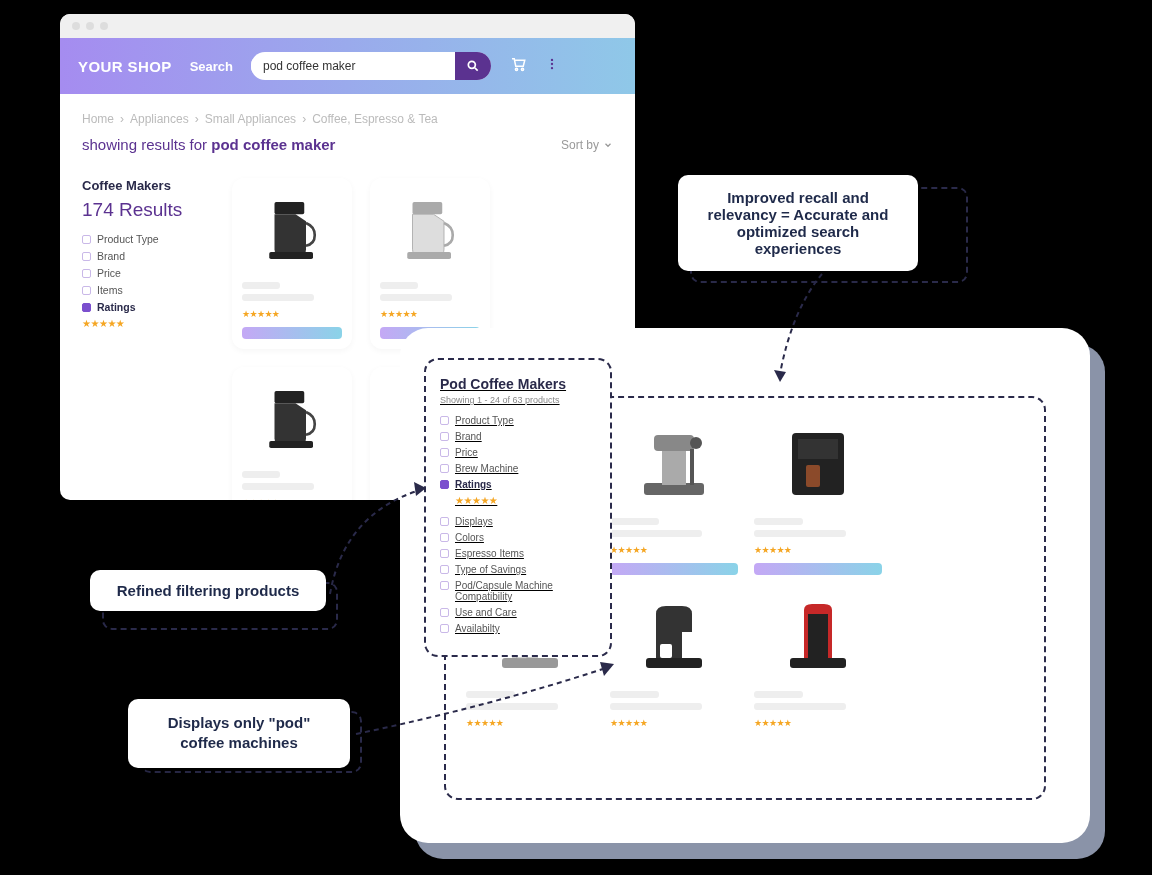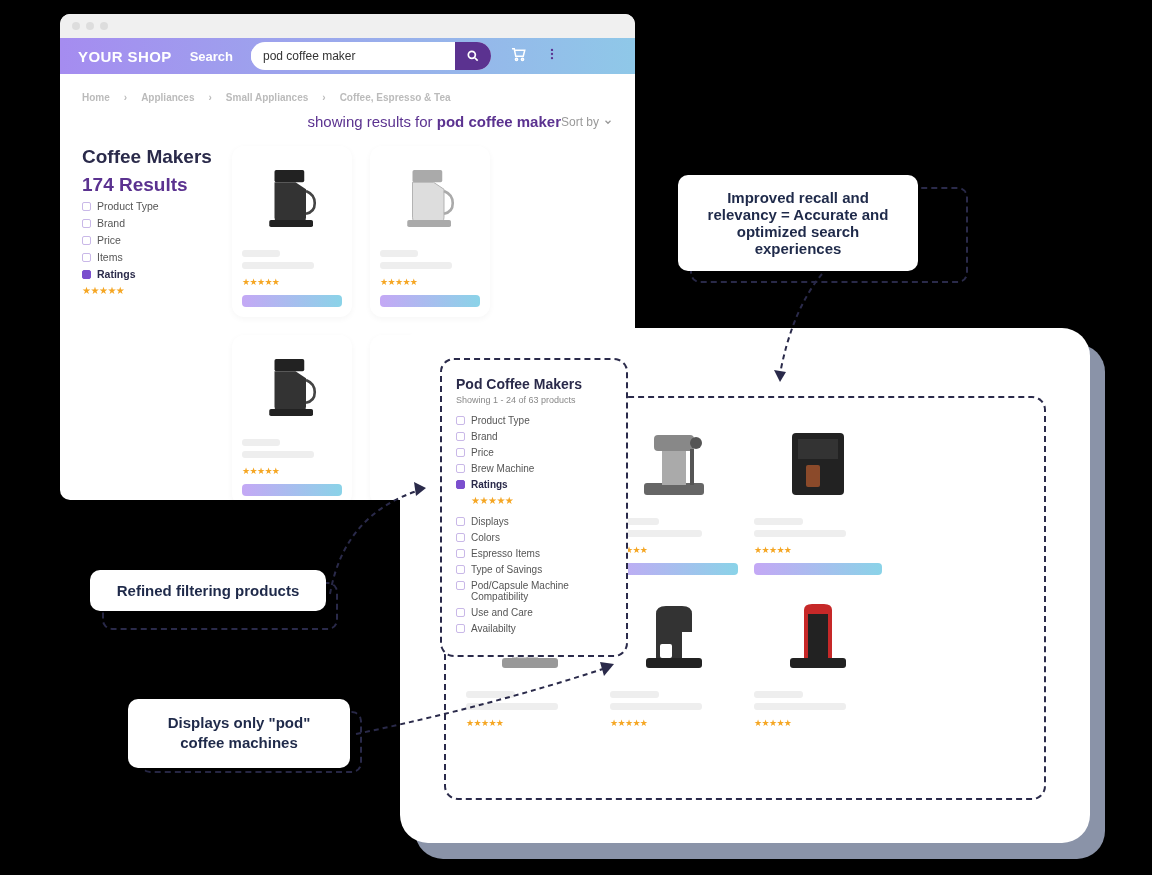--- a/index.html
+++ b/index.html
@@ -2,58 +2,58 @@
 <html><head>
 <meta charset="utf-8">
 <style>
 * { margin: 0; padding: 0; box-sizing: border-box; font-family: -apple-system, BlinkMacSystemFont, 'Segoe UI', Arial, sans-serif; }
 body { background: #000; width: 1152px; height: 875px; position: relative; overflow: hidden; }
 
 
 .browser1 { position: absolute; left: 60px; top: 14px; width: 575px; height: 486px; background: #fff; border-radius: 10px; overflow: hidden; box-shadow: 0 2px 8px rgba(0,0,0,0.1); }
 .titlebar { height: 24px; background: #f0f0f0; display: flex; align-items: center; padding-left: 12px; gap: 6px; }
 .tdot { width: 8px; height: 8px; border-radius: 50%; background: #ddd; }
-.nav1 { height: 36px; background: linear-gradient(90deg, #a58cf0, #8fc8e8); display: flex; align-items: center; padding: 0 18px; gap: 18px; }
+.nav1 { height: 56px; background: linear-gradient(90deg, #a58cf0, #8fc8e8); display: flex; align-items: center; padding: 0 18px; gap: 18px; }
 .logo { color: #fff; font-weight: 800; font-size: 15px; letter-spacing: 0.4px; }
 .searchlbl { color: #fff; font-size: 13px; font-weight: 600; }
 .searchbox { flex: 1; display: flex; align-items: center; background: #fff; border-radius: 16px; height: 28px; overflow: hidden; max-width: 240px; }
 .searchinput { flex: 1; border: none; padding: 0 12px; font-size: 12px; outline: none; color: #333; }
 .searchbtn { width: 36px; height: 28px; background: #5b3290; display: flex; align-items: center; justify-content: center; color: #fff; }
 .navicon { color: #fff; font-size: 16px; }
 
 .content1 { padding: 18px 22px; }
-.breadcrumb { display: flex; gap: 14px; font-size: 10px; color: #bbb; margin-bottom: 10px; font-weight: bold; }
+.breadcrumb { display: flex; gap: 6px; font-size: 12px; color: #bbb; margin-bottom: 10px; }
 .bc-item { color: #bbb; }
 .bc-sep { color: #bbb; }
 .showing { color: #5b3290; font-size: 15px; }
 .showing strong { font-weight: 700; }
-.sortrow { display: flex; justify-content: flex-end; align-items: center; margin-bottom: 16px; }
+.sortrow { display: flex; justify-content: space-between; align-items: center; margin-bottom: 25px; }
 .sortby { color: #999; font-size: 12px; display: flex; align-items: center; gap: 4px; }
 
 .main1 { display: flex; gap: 20px; }
 .sidebar1 { width: 130px; }
-.cat-title { font-size: 19px; font-weight: 700; color: #2a2a4a; margin-bottom: 6px; }
-.results-count { font-size: 19px; font-weight: 700; color: #5b3290; margin-bottom: 4px; }
+.cat-title { font-size: 13px; font-weight: 700; color: #2a2a4a; margin-bottom: 6px; }
+.results-count { font-size: 19px; font-weight: 400; color: #5b3290; margin-bottom: 12px; }
 .filter-item { display: flex; align-items: center; gap: 6px; font-size: 10.5px; color: #555; margin-bottom: 5px; }
 .filter-check { width: 9px; height: 9px; border: 1.5px solid #c9b8e8; border-radius: 2px; }
 .filter-check.active { background: #7b4fce; border-color: #7b4fce; }
 .filter-item.active { color: #2a2a4a; font-weight: 700; }
 .stars { color: #f5a623; font-size: 10px; letter-spacing: -0.5px; margin-top: 2px; }
 
 .grid1 { flex: 1; display: flex; gap: 18px; flex-wrap: wrap; }
 .card1 { width: 120px; background: #fff; border-radius: 12px; box-shadow: 0 2px 6px rgba(0,0,0,0.04); padding: 12px 10px 10px; }
 .cimg { width: 100%; height: 80px; display: flex; align-items: center; justify-content: center; margin-bottom: 12px; }
 .cimg svg { width: 70px; height: 70px; }
 .skel1 { height: 7px; background: #eee; border-radius: 3px; margin-bottom: 5px; width: 38%; }
 .skel2 { height: 7px; background: #eee; border-radius: 3px; margin-bottom: 8px; width: 72%; }
 .cstars { color: #f5a623; font-size: 9px; letter-spacing: -0.6px; margin-bottom: 8px; }
 .cbtn { height: 12px; border-radius: 4px; background: linear-gradient(90deg, #c4a8f5, #8ad3e8); }
 
 
-.panel2 { position: absolute; left: 440px; top: 358px; width: 188px; border: 2px dashed #2a2a4a; border-radius: 14px; padding: 16px 14px; background: #fff; z-index: 5; }
+.panel2 { position: absolute; left: 424px; top: 358px; width: 188px; border: 2px dashed #2a2a4a; border-radius: 14px; padding: 16px 14px; background: #fff; z-index: 5; text-decoration: underline; }
 .p2-title { font-size: 14px; font-weight: 700; color: #2a2a4a; margin-bottom: 3px; }
 .p2-sub { font-size: 9px; color: #888; margin-bottom: 10px; }
 .p2-item { display: flex; align-items: flex-start; gap: 6px; font-size: 10px; color: #555; margin-bottom: 5px; }
 .p2-item.active { font-weight: 700; color: #2a2a4a; }
 .p2-item .filter-check { margin-top: 1px; flex-shrink: 0; }
 .p2-stars { color: #f5a623; font-size: 10px; margin-left: 15px; margin-bottom: 10px; letter-spacing: -0.5px; }
 
 
 .panel3shadow { position: absolute; left: 415px; top: 344px; width: 690px; height: 515px; background: #8a93a8; border-radius: 28px; z-index: 1; }
 .panel3 { position: absolute; left: 400px; top: 328px; width: 690px; height: 515px; background: #fff; border-radius: 28px; z-index: 3; padding: 36px 44px; }

